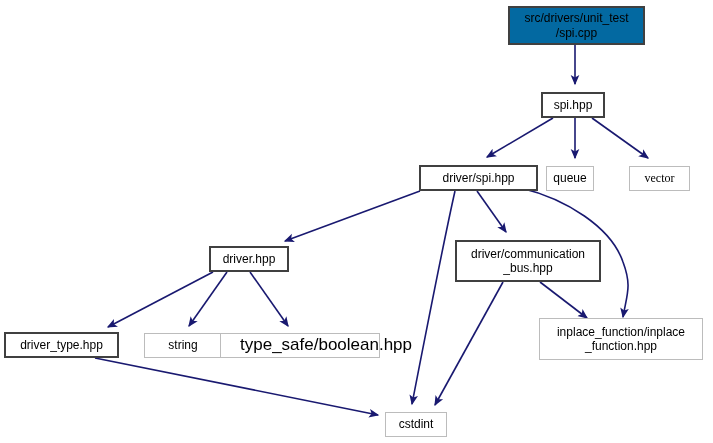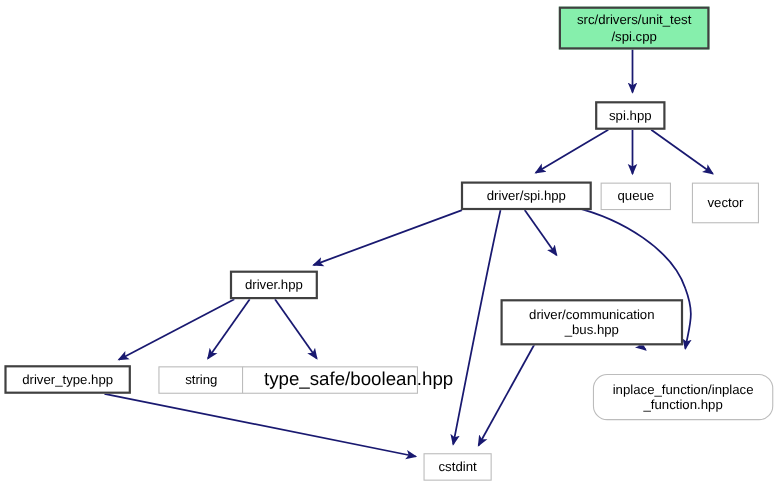--- a/index.html
+++ b/index.html
@@ -47,21 +47,21 @@
     border: 1px solid #bcbcbc;
   }
   
   .node.thick {
     border: 2px solid #404040;
     justify-content: flex-end;
   }
   
   .node.root {
     border: 2px solid #404040;
-    background: #86efac;
+    background: #0369a1;
     justify-content: flex-end;
   }
 </style>
 </head>
 <body>
 
 <div id="graph">
 
   <svg id="edge-layer" viewBox="0 0 713 443" xmlns="http://www.w3.org/2000/svg">
     <defs>
@@ -90,43 +90,43 @@
   <div class="node root" style="left: 508px; top: 6px; width: 137px; height: 39px; font-size: 12px;">
     <span class="node-label">src/drivers/unit_test
 /spi.cpp</span>
   </div>
   <div class="node thick" style="left: 541px; top: 92px; width: 64px; height: 26px; font-size: 12px;">
     <span class="node-label">spi.hpp</span>
   </div>
   <div class="node thick" style="left: 419px; top: 165px; width: 119px; height: 26px; font-size: 12px;">
     <span class="node-label">driver/spi.hpp</span>
   </div>
-  <div class="node thin" style="left: 546px; top: 166px; width: 64px; height: 25px; font-size: 12px; justify-content: flex-end;">
+  <div class="node thin" style="left: 546px; top: 166px; width: 48px; height: 25px; font-size: 12px; justify-content: flex-end;">
     <span class="node-label">queue</span>
   </div>
-  <div class="node thin" style="left: 629px; top: 166px; width: 61px; height: 37px; font-size: 12px;">
+  <div class="node thin" style="left: 629px; top: 166px; width: 61px; height: 25px; font-size: 12px; font-family: Liberation Serif, serif;">
     <span class="node-label">vector</span>
   </div>
   <div class="node thick" style="left: 209px; top: 246px; width: 80px; height: 26px; font-size: 12px;">
     <span class="node-label">driver.hpp</span>
   </div>
-  <div class="node thick" style="left: 455px; top: 240px; width: 166px; height: 42px; font-size: 12px; margin-top: 32px;">
+  <div class="node thick" style="left: 455px; top: 240px; width: 146px; height: 42px; font-size: 12px;">
     <span class="node-label">driver/communication
 _bus.hpp</span>
   </div>
   <div class="node thick" style="left: 4px; top: 332px; width: 115px; height: 26px; font-size: 12px;">
     <span class="node-label">driver_type.hpp</span>
   </div>
   <div class="node thin" style="left: 144px; top: 333px; width: 78px; height: 25px; font-size: 12px;">
     <span class="node-label">string</span>
   </div>
   <div class="node thin" style="left: 220px; top: 333px; width: 160px; height: 25px; font-size: 17px; padding-left: 16px;">
     <span class="node-label">type_safe/boolean.hpp</span>
   </div>
-  <div class="node thin" style="left: 539px; top: 340px; width: 164px; height: 42px; font-size: 12px; border-radius: 13px;">
+  <div class="node thin" style="left: 539px; top: 318px; width: 164px; height: 42px; font-size: 12px;">
     <span class="node-label">inplace_function/inplace
 _function.hpp</span>
   </div>
   <div class="node thin" style="left: 385px; top: 412px; width: 62px; height: 25px; font-size: 12px;">
     <span class="node-label">cstdint</span>
   </div>
 
 </div>
 
 </body></html>

